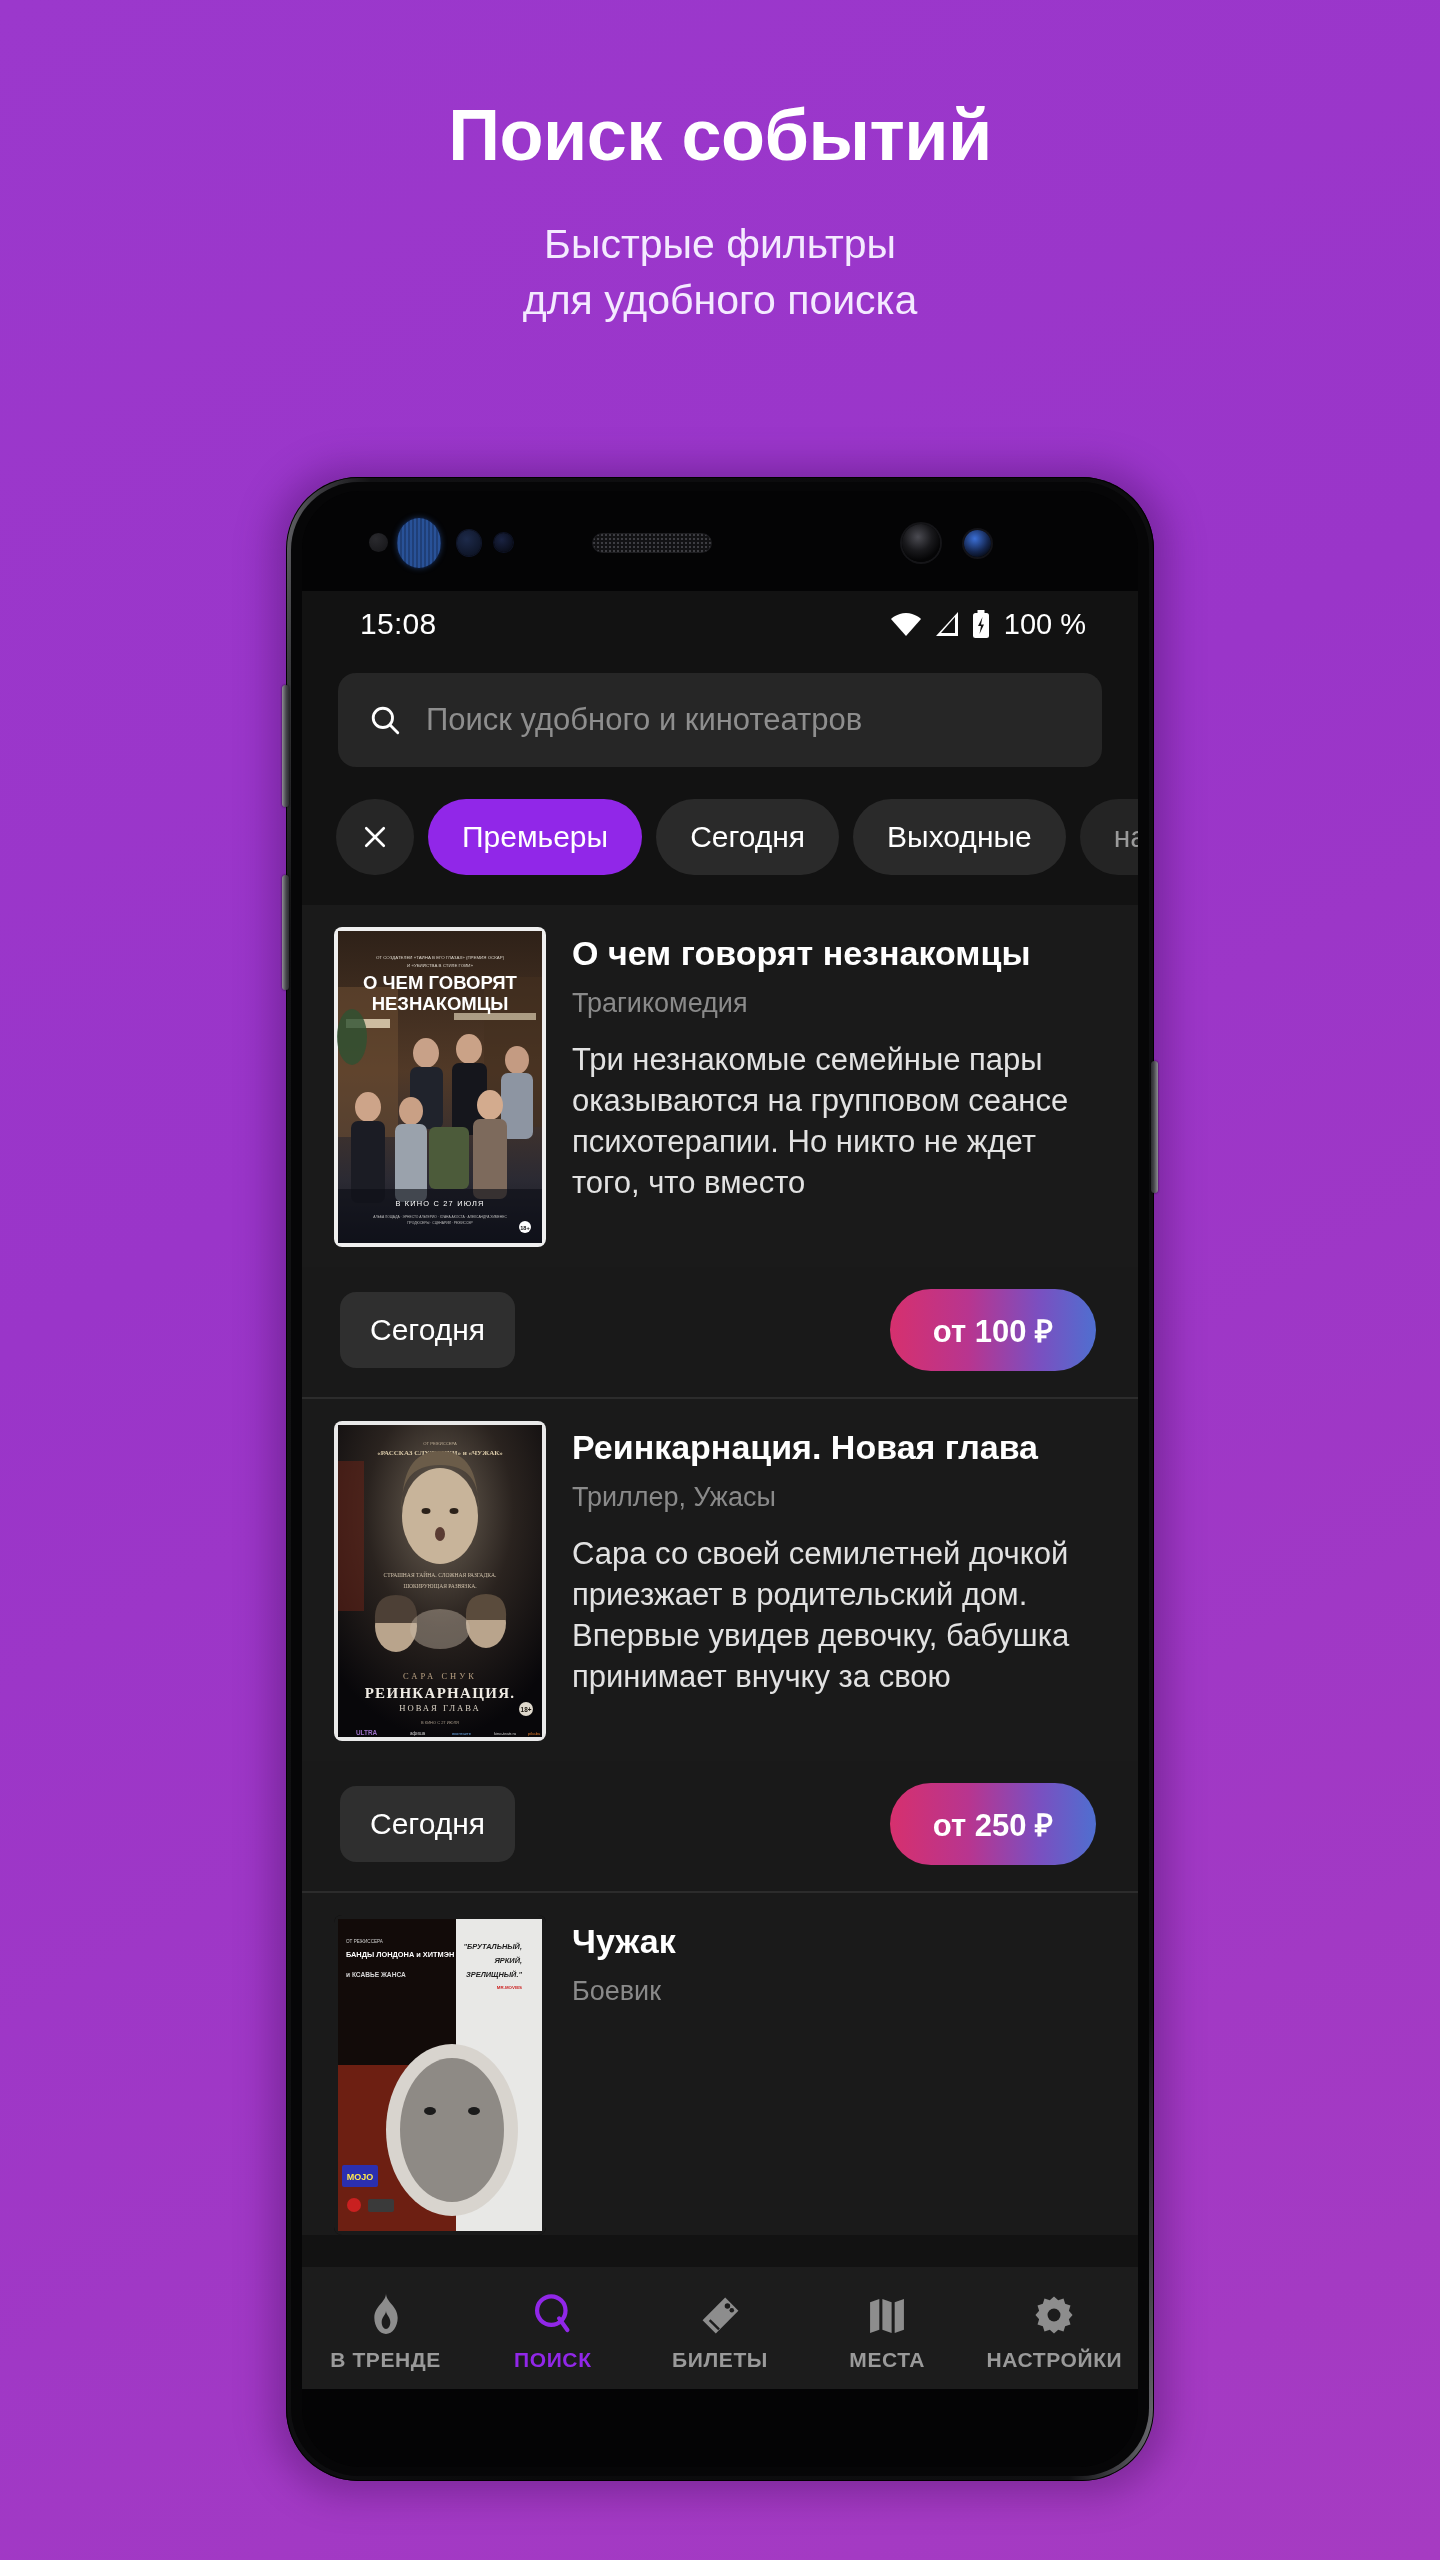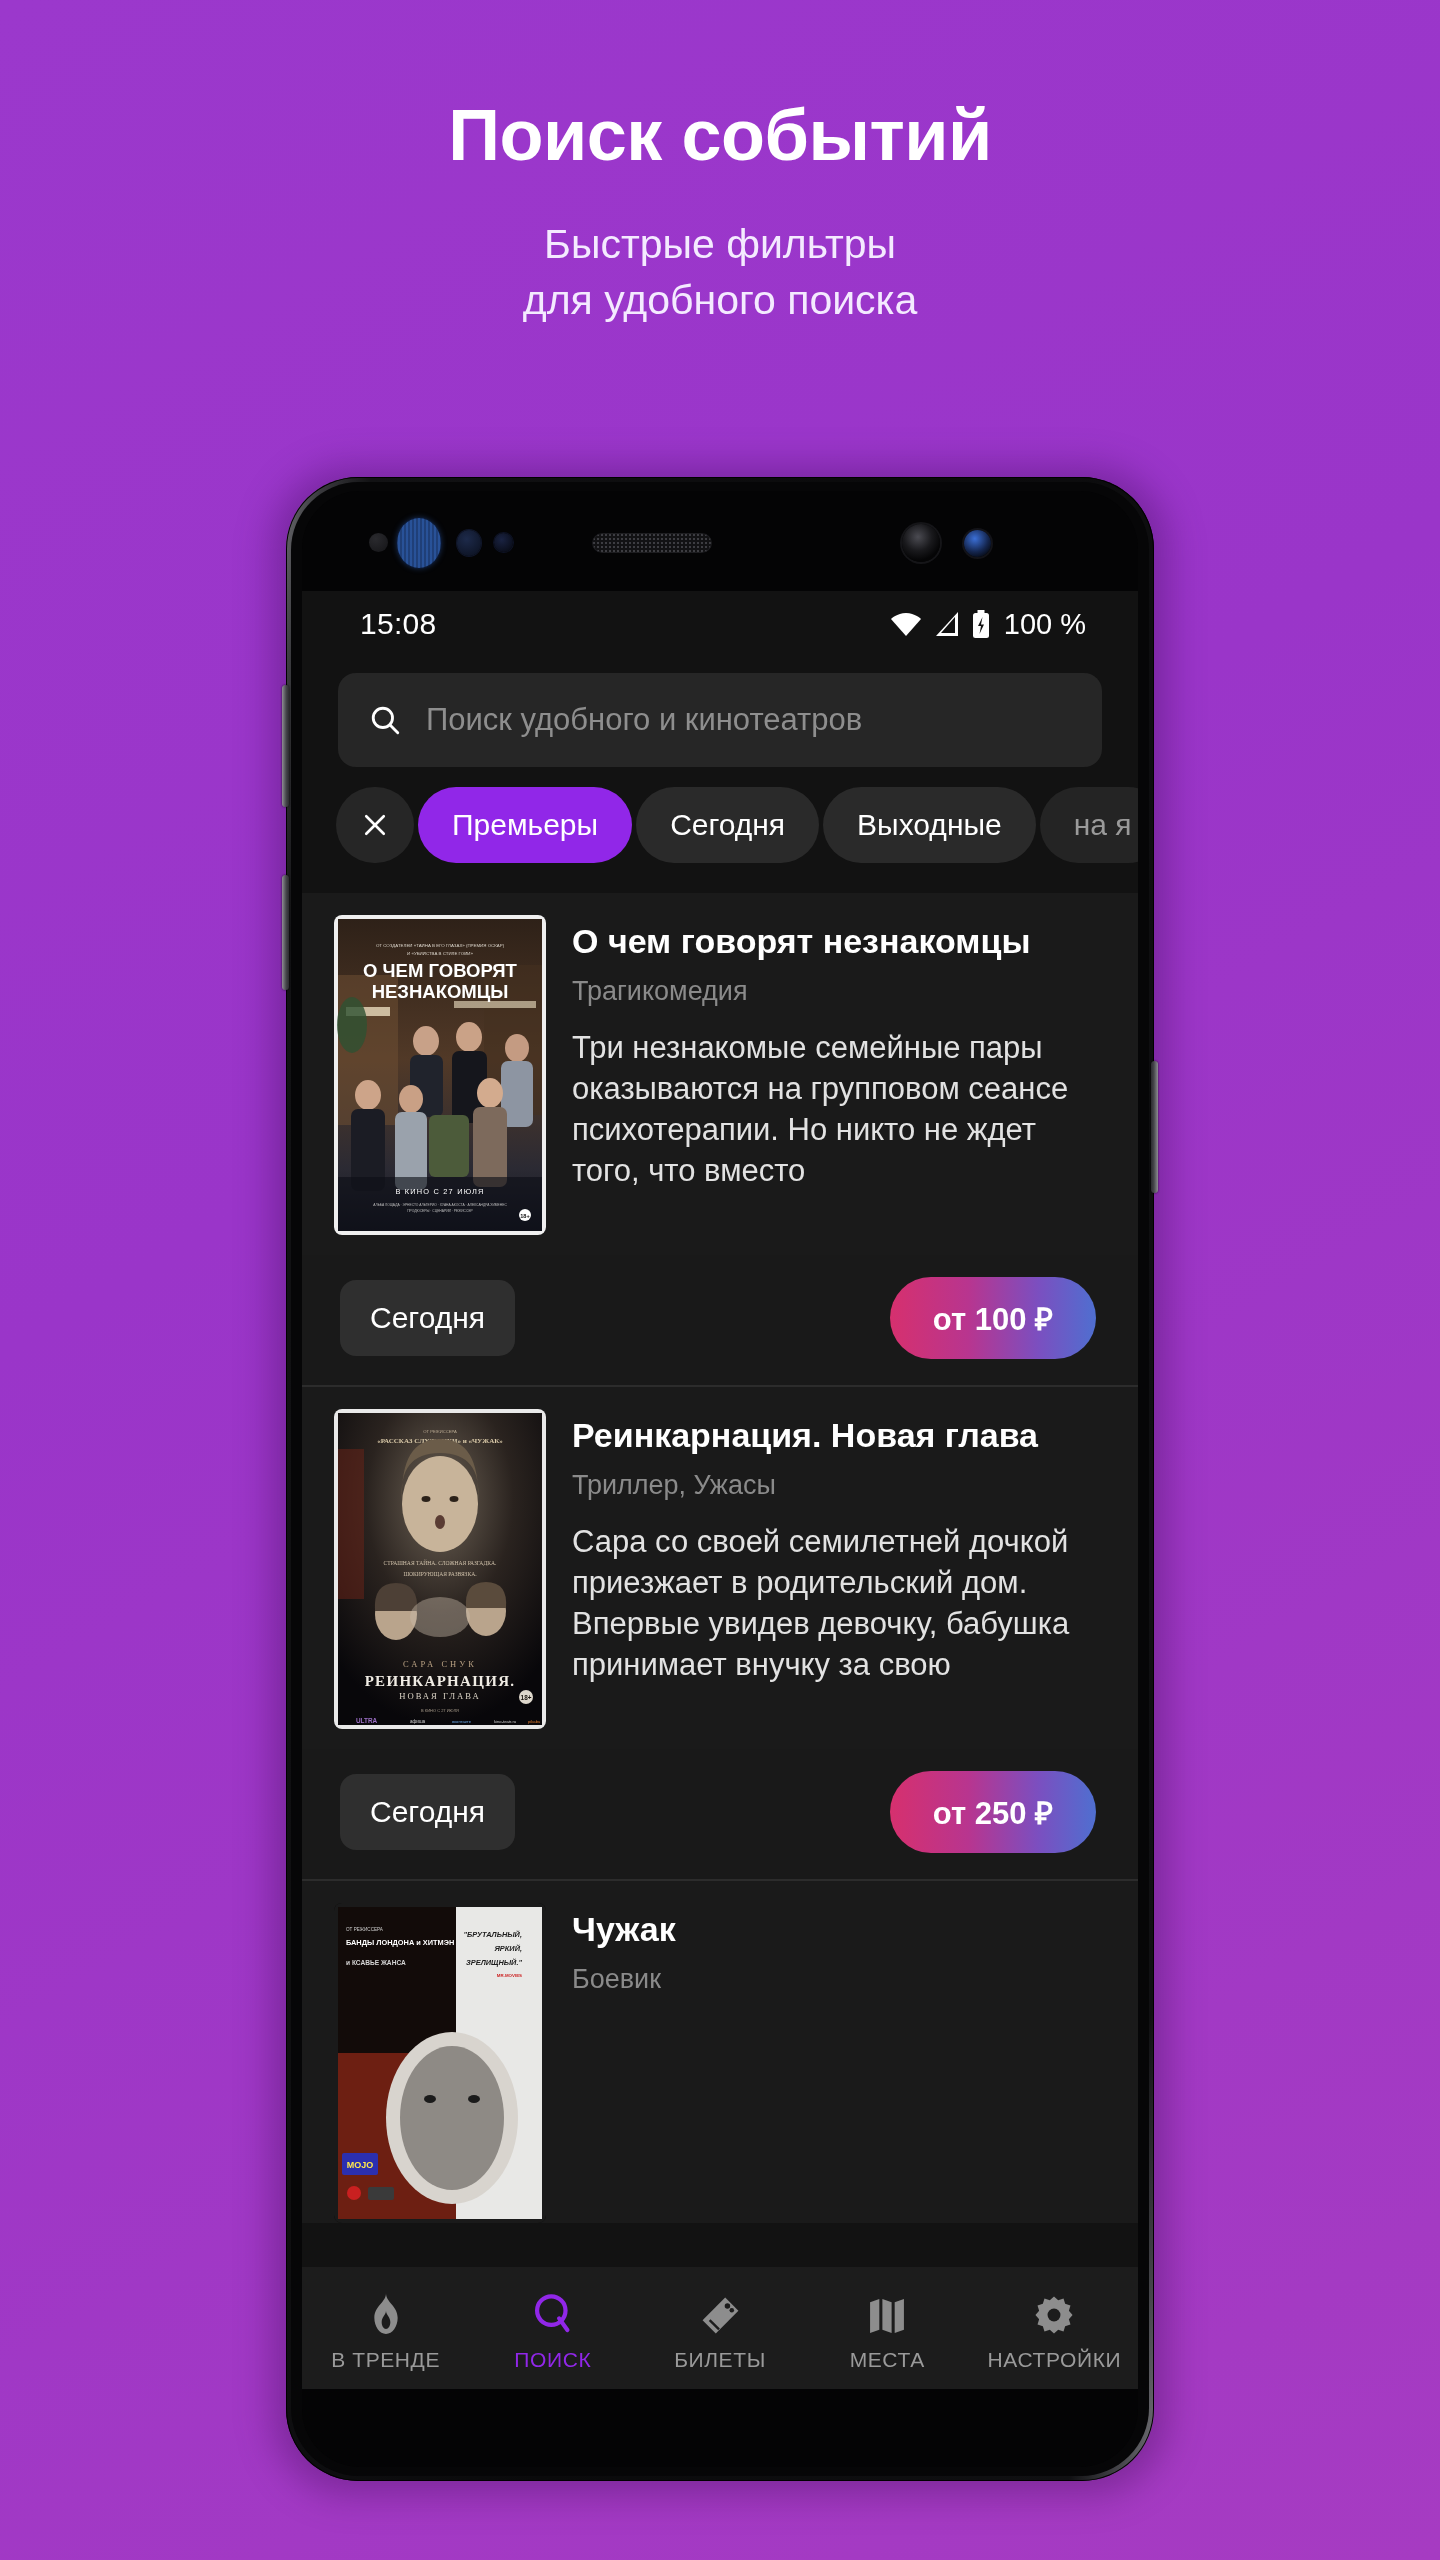--- a/index.html
+++ b/index.html
@@ -165,22 +165,22 @@
   }
   .search-ph {
     color: #8e8e8e;
     font-size: 31px;
   }
 
   
   .chips {
     display: flex;
     align-items: center;
-    gap: 4px;
-    padding: 20px 0 30px 34px;
+    gap: 14px;
+    padding: 32px 0 30px 34px;
     background: #121212;
     white-space: nowrap;
     overflow: hidden;
   }
   .chip {
     height: 76px;
     border-radius: 38px;
     background: #2a2a2a;
     color: #ffffff;
     font-size: 30px;
@@ -276,20 +276,21 @@
     flex: 1;
     display: flex;
     flex-direction: column;
     align-items: center;
     gap: 12px;
   }
   .navlabel {
     font-size: 21px;
     letter-spacing: .6px;
     color: #9a9a9a;
+    font-weight: bold;
   }
   .navitem.active .navlabel { color: #9127e8; }
   .navicon { height: 46px; display: flex; align-items: flex-end; }
 </style>
 </head>
 <body>
 
 <div class="promo">
   <div class="promo-title">Поиск событий</div>
   <div class="promo-sub">

